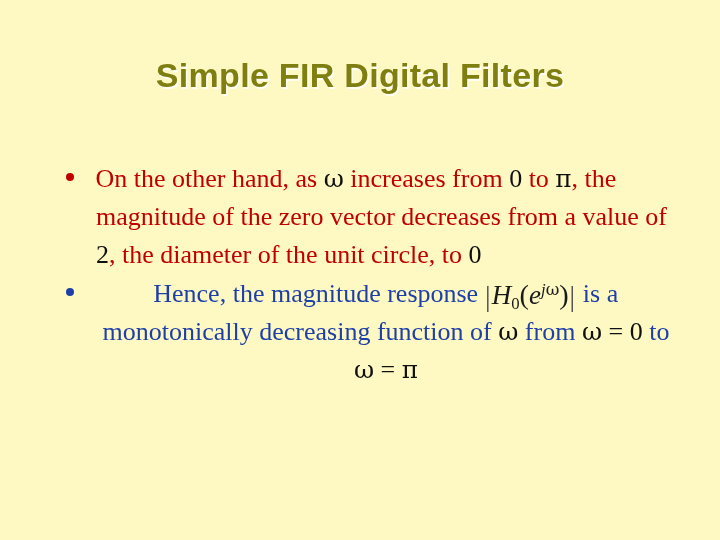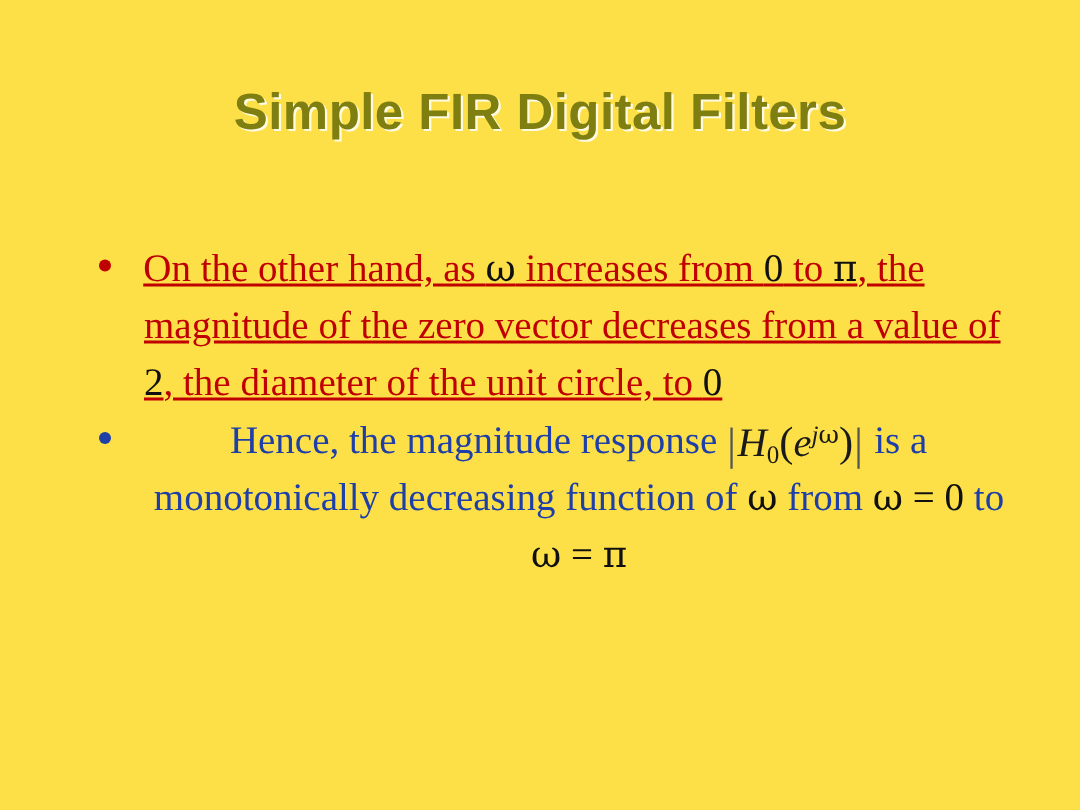--- a/index.html
+++ b/index.html
@@ -68,21 +68,21 @@
     width: 8px;
     height: 8px;
     border-radius: 50%;
     line-height: 0;
     font-size: 0;
   }
 
   .bullet-red   .bullet-marker { background: #c00000; }
   .bullet-blue  .bullet-marker { background: #1f3fa8; }
 
-  .bullet-red   .bullet-text   { color: #c00000; text-decoration: underline; }
+  .bullet-red   .bullet-text   { color: #c00000; }
   .bullet-blue  .bullet-text   { color: #1f3fa8; }
 
   .bullet-text {
     display: block;
     text-indent: -0.02em;
   }
 
   
   .sym {
     color: #101010;
@@ -131,21 +131,21 @@
     font-style: italic;
   }
   .equation sup .wv {
     font-family: "DejaVu Serif", "Liberation Serif", serif;
     font-style: normal;
   }
 </style>
 </head>
 <body>
 
-<div id="slide" style="background: #fde047;">
+<div id="slide" style="background: #fef9c3;">
 
   <div id="title-block">
     <span id="slide-title" style="color: rgb(127, 127, 17);">Simple FIR Digital Filters</span>
   </div>
 
   <div id="body-block">
 
     <div class="bullet-item bullet-red">
       <span class="bullet-marker" style="background: rgb(192, 0, 0);"></span>
       <span class="bullet-text" style="color: rgb(192, 0, 0);"><span>On the other hand, as </span><span class="sym-greek" style="color: rgb(16, 16, 16);">ω</span><span> increases from </span><span class="sym" style="color: rgb(16, 16, 16);">0</span><span> to </span><span class="sym-greek" style="color: rgb(16, 16, 16);">π</span><span>, the magnitude of the zero vector decreases from a value of </span><span class="sym" style="color: rgb(16, 16, 16);">2</span><span>, the diameter of the unit circle, to </span><span class="sym" style="color: rgb(16, 16, 16);">0</span></span>

